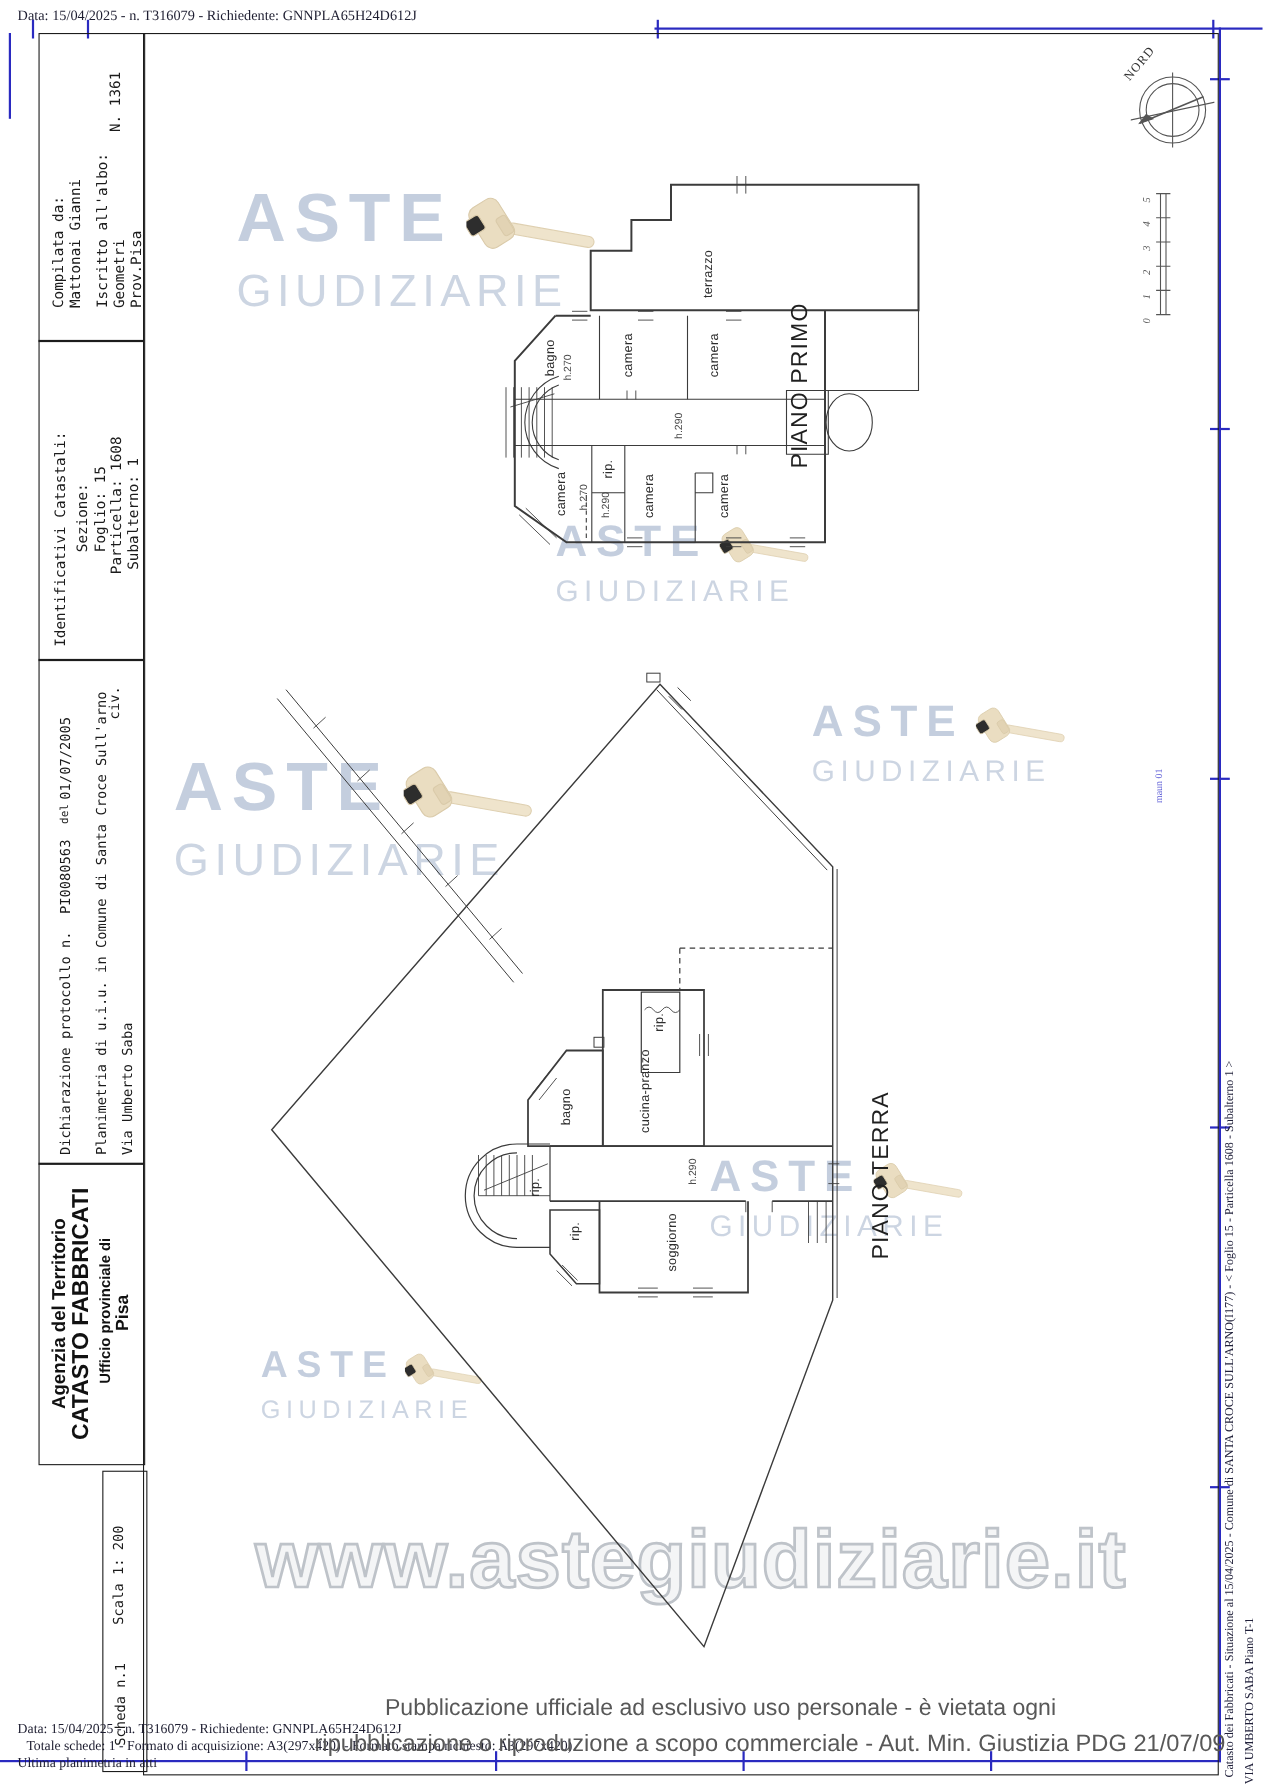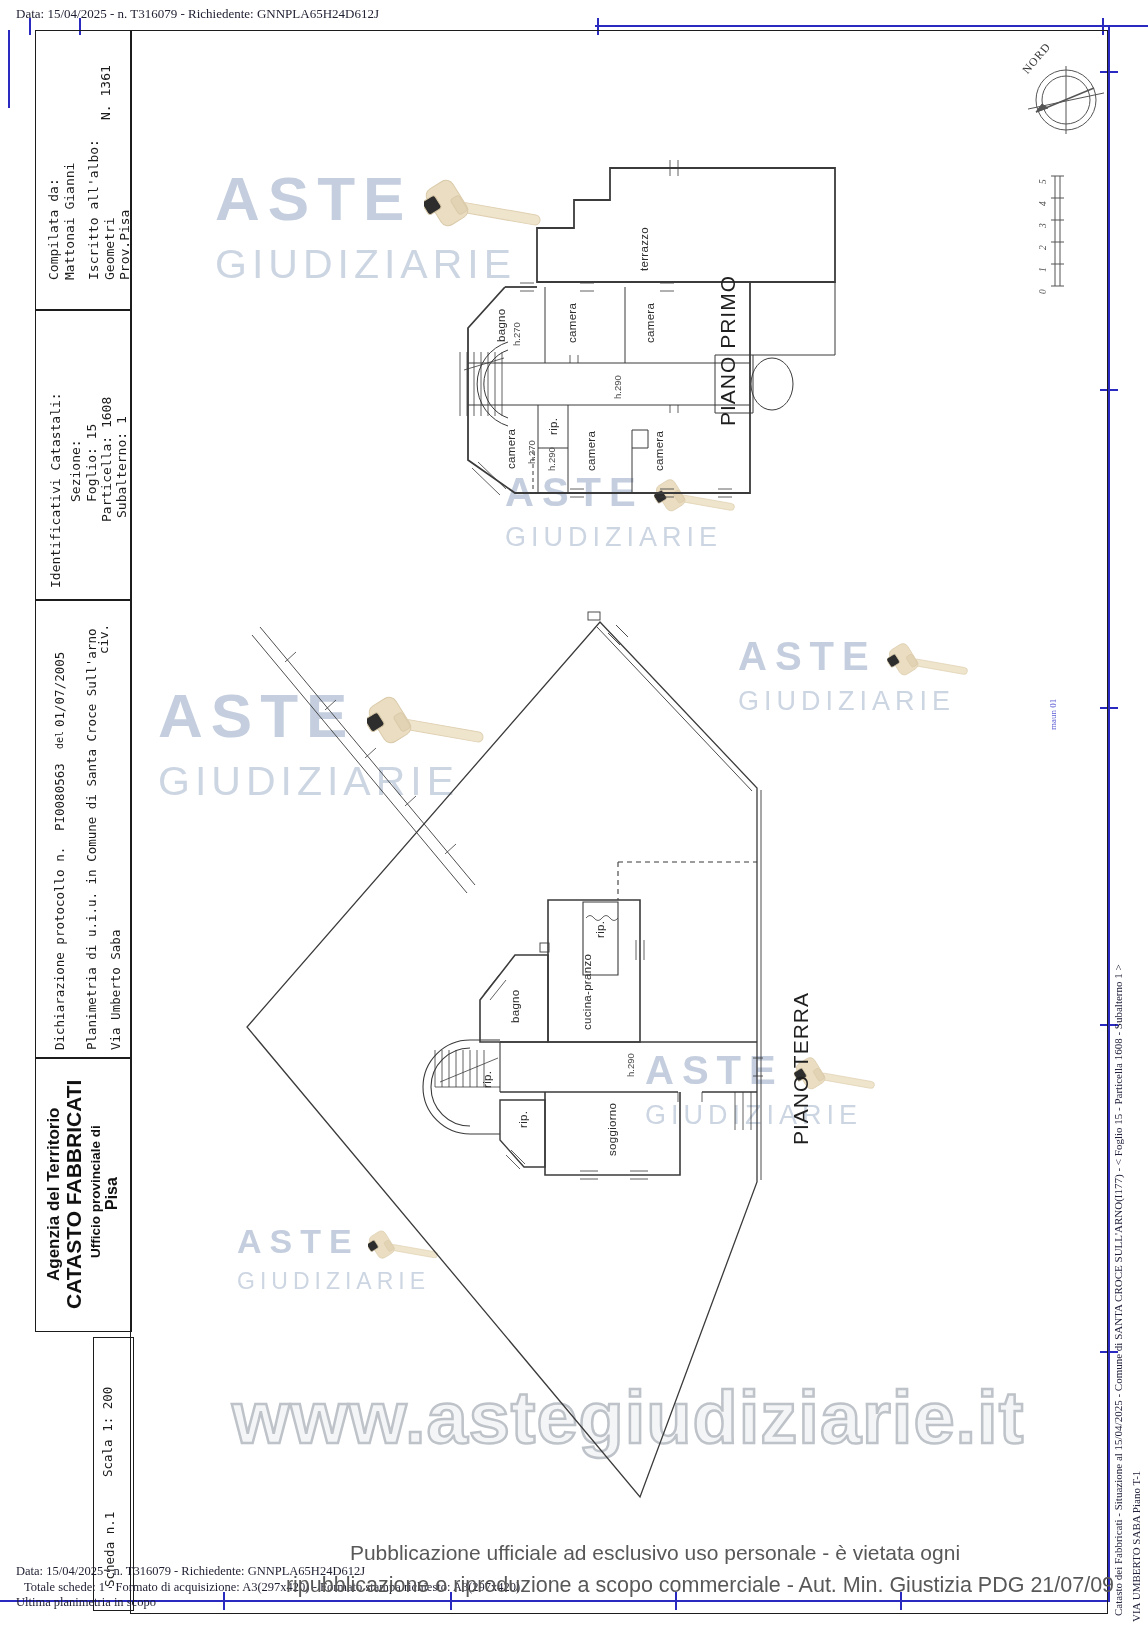--- a/index.html
+++ b/index.html
@@ -245,18 +245,18 @@
   <span class="v serif" style="left:1038px;top:236px;height:14px;font-size:9.5px;font-style:italic;color:#555;">2</span>
   <span class="v serif" style="left:1038px;top:258px;height:14px;font-size:9.5px;font-style:italic;color:#555;">1</span>
   <span class="v serif" style="left:1038px;top:280px;height:14px;font-size:9.5px;font-style:italic;color:#555;">0</span>
 
   <span class="v serif" style="left:1112px;top:948px;height:668px;font-size:11px;color:#20203a;">Catasto dei Fabbricati - Situazione al 15/04/2025 - Comune di SANTA CROCE SULL'ARNO(I177) - &lt;  Foglio 15 - Particella 1608 - Subalterno 1 &gt;</span>
   <span class="v serif" style="left:1130px;top:1410px;height:212px;font-size:11px;color:#20203a;">VIA UMBERTO SABA Piano T-1</span>
   <span class="v" style="left:1048px;top:684px;height:46px;font-size:9px;color:#5b5bd6;font-family:'Liberation Serif',serif;">maun 01</span>
 
   <div class="abs small-print" style="left:16px;top:1564px;">Data: 15/04/2025 - n. T316079 - Richiedente: GNNPLA65H24D612J</div>
   <div class="abs small-print" style="left:24px;top:1580px;">Totale schede: 1 - Formato di acquisizione: A3(297x420) - Formato stampa richiesto: A3(297x420)</div>
-  <div class="abs small-print" style="left:16px;top:1595px;">Ultima planimetria in scopo</div>
+  <div class="abs small-print" style="left:16px;top:1595px;">Ultima planimetria in atti</div>
 
   <div class="abs gray-footer" style="left:160px;top:1541px;width:990px;font-size:21px;">Pubblicazione ufficiale ad esclusivo uso personale - è vietata ogni</div>
   <div class="abs gray-footer" style="left:200px;top:1573px;width:1000px;font-size:21.5px;">ripubblicazione o riproduzione a scopo commerciale - Aut. Min. Giustizia PDG 21/07/09</div>
 
 </div>
 
 </body></html>

